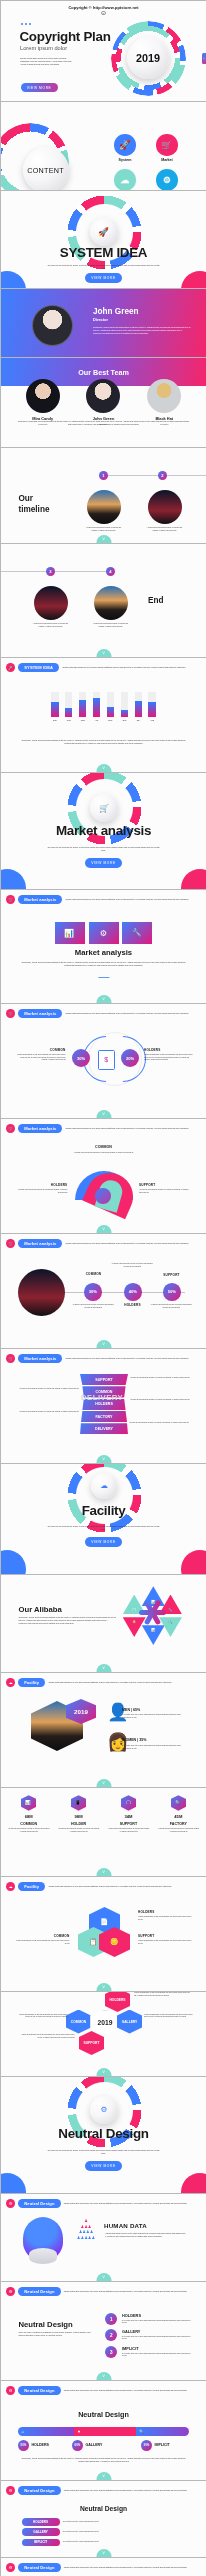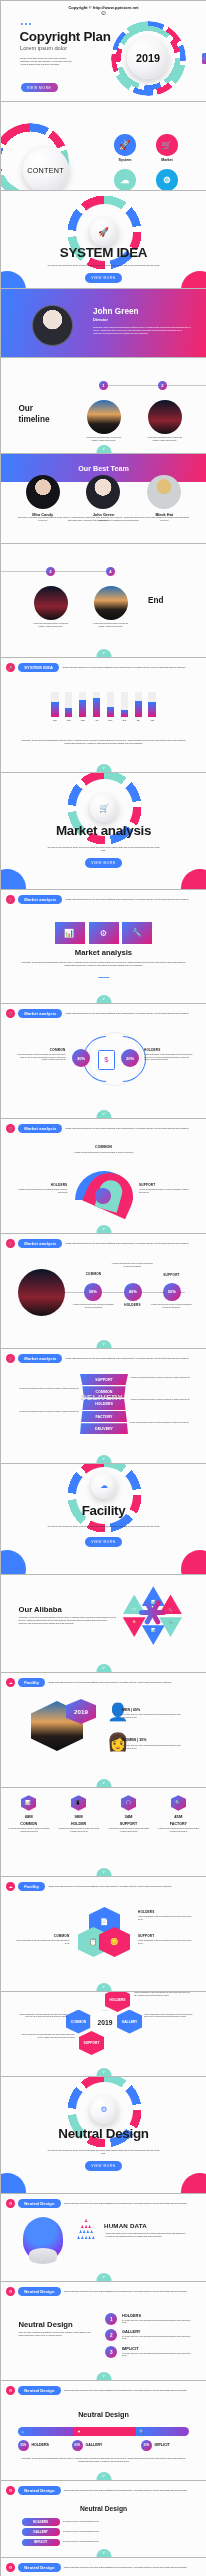--- a/index.html
+++ b/index.html
@@ -172,45 +172,20 @@
 
   <div class="slide teamgrad" style="height:69px;">
     <div style="position:absolute;left:31px;top:15.5px;width:41px;height:41px;border-radius:50%;
                 background:radial-gradient(circle at 50% 35%,#f0e2d8 0 30%,#2a2a33 31% 100%);
                 border:1.5px solid rgba(255,255,255,.25);"></div>
     <div style="position:absolute;left:92px;top:17.5px;color:#fff;font-size:8.2px;font-weight:bold;">John  Green</div>
     <div style="position:absolute;left:92px;top:28px;color:#fff;font-size:3.9px;font-weight:bold;">Director</div>
     <div class="body-xs" style="position:absolute;left:92px;top:37px;width:98px;color:#fff;">Technology, media and telecommunications is still the most eye-catching sector, securing six spots among the top 10 players. Alibaba was rated second on the chart, thanks to its dynamic business portfolio that ranges from e-commerce and financial services to logistics and cloud computing.</div>
   </div>
 
-  <div class="slide" style="height:96px;">
-    <div style="position:absolute;left:103px;right:0;top:27px;height:0.5px;background:#c9c9c9;"></div>
-    <div class="circ grad" style="position:absolute;left:98px;top:23px;width:8.8px;height:8.8px;font-size:4.1px;">
-      <span>1</span>
-    </div>
-    <div class="circ grad" style="position:absolute;left:157px;top:23px;width:8.8px;height:8.8px;font-size:4.1px;">
-      <span>2</span>
-    </div>
-
-    <div style="position:absolute;left:17.5px;top:45px;font-size:8.2px;font-weight:bold;line-height:1.35;">
-      <div>Our</div>
-      <div>timeline</div>
-    </div>
-
-    <div style="position:absolute;left:84px;top:42px;width:37px;text-align:center;">
-      <div class="photoroad" style="width:34px;height:34px;border-radius:50%;margin:0 auto;"></div>
-      <div class="body-xxs" style="margin-top:3.1px;">As China is deepening its opening-up policies and building As China is deepening its</div>
-    </div>
-    <div style="position:absolute;left:145px;top:42px;width:37px;text-align:center;">
-      <div class="photo2" style="width:34px;height:34px;border-radius:50%;margin:0 auto;"></div>
-      <div class="body-xxs" style="margin-top:3.1px;">As China is deepening its opening-up policies and building As China is deepening its</div>
-    </div>
-    <div class="chev">˅</div>
-  </div>
-
   <div class="slide" style="height:90px;">
     <div class="teamgrad" style="position:absolute;left:0;top:0;right:0;height:28px;"></div>
     <div style="position:absolute;left:0;right:0;top:10.3px;text-align:center;color:#fff;font-size:7.2px;font-weight:bold;">Our Best Team</div>
 
     <div style="position:absolute;top:20.6px;left:0;right:0;display:flex;justify-content:space-around;padding:0 11.3px;">
       <div style="text-align:center;width:47px;">
         <div style="width:34px;height:34px;border-radius:50%;margin:0 auto;
              background:radial-gradient(circle at 50% 36%,#e9cdb8 0 28%,#13131a 29% 100%);"></div>
         <div style="font-size:3.9px;font-weight:bold;margin-top:3.6px;">Mira Candy</div>
         <div style="font-size:2.3px;color:#555;margin-top:1.5px;">Financial</div>
@@ -222,20 +197,45 @@
         <div style="font-size:2.3px;color:#555;margin-top:1.5px;">Director</div>
       </div>
       <div style="text-align:center;width:47px;">
         <div style="width:34px;height:34px;border-radius:50%;margin:0 auto;
              background:radial-gradient(circle at 50% 34%,#e3c07a 0 26%,#cfd2d4 27% 100%);"></div>
         <div style="font-size:3.9px;font-weight:bold;margin-top:3.6px;">Black Hat</div>
         <div style="font-size:2.3px;color:#555;margin-top:1.5px;">Founder</div>
       </div>
     </div>
     <div class="body-xs" style="position:absolute;left:16.5px;right:16.5px;top:62px;text-align:center;">Technology, media and telecommunications is still the most eye-catching sector, securing six spots among the top 10 players. Alibaba was rated second on the chart, thanks to its dynamic business portfolio that ranges from e-commerce and financial services to logistics and cloud computing.</div>
+  </div>
+
+  <div class="slide" style="height:96px;">
+    <div style="position:absolute;left:103px;right:0;top:27px;height:0.5px;background:#c9c9c9;"></div>
+    <div class="circ grad" style="position:absolute;left:98px;top:23px;width:8.8px;height:8.8px;font-size:4.1px;">
+      <span>1</span>
+    </div>
+    <div class="circ grad" style="position:absolute;left:157px;top:23px;width:8.8px;height:8.8px;font-size:4.1px;">
+      <span>2</span>
+    </div>
+
+    <div style="position:absolute;left:17.5px;top:45px;font-size:8.2px;font-weight:bold;line-height:1.35;">
+      <div>Our</div>
+      <div>timeline</div>
+    </div>
+
+    <div style="position:absolute;left:84px;top:42px;width:37px;text-align:center;">
+      <div class="photoroad" style="width:34px;height:34px;border-radius:50%;margin:0 auto;"></div>
+      <div class="body-xxs" style="margin-top:3.1px;">As China is deepening its opening-up policies and building As China is deepening its</div>
+    </div>
+    <div style="position:absolute;left:145px;top:42px;width:37px;text-align:center;">
+      <div class="photo2" style="width:34px;height:34px;border-radius:50%;margin:0 auto;"></div>
+      <div class="body-xxs" style="margin-top:3.1px;">As China is deepening its opening-up policies and building As China is deepening its</div>
+    </div>
+    <div class="chev">˅</div>
   </div>
 
   <div class="slide" style="height:114px;">
     <div style="position:absolute;left:0;width:111px;top:27px;height:0.5px;background:#c9c9c9;"></div>
     <div class="circ grad" style="position:absolute;left:45px;top:23px;width:8.8px;height:8.8px;font-size:4.1px;">
       <span>3</span>
     </div>
     <div class="circ grad" style="position:absolute;left:105px;top:23px;width:8.8px;height:8.8px;font-size:4.1px;">
       <span>4</span>
     </div>

